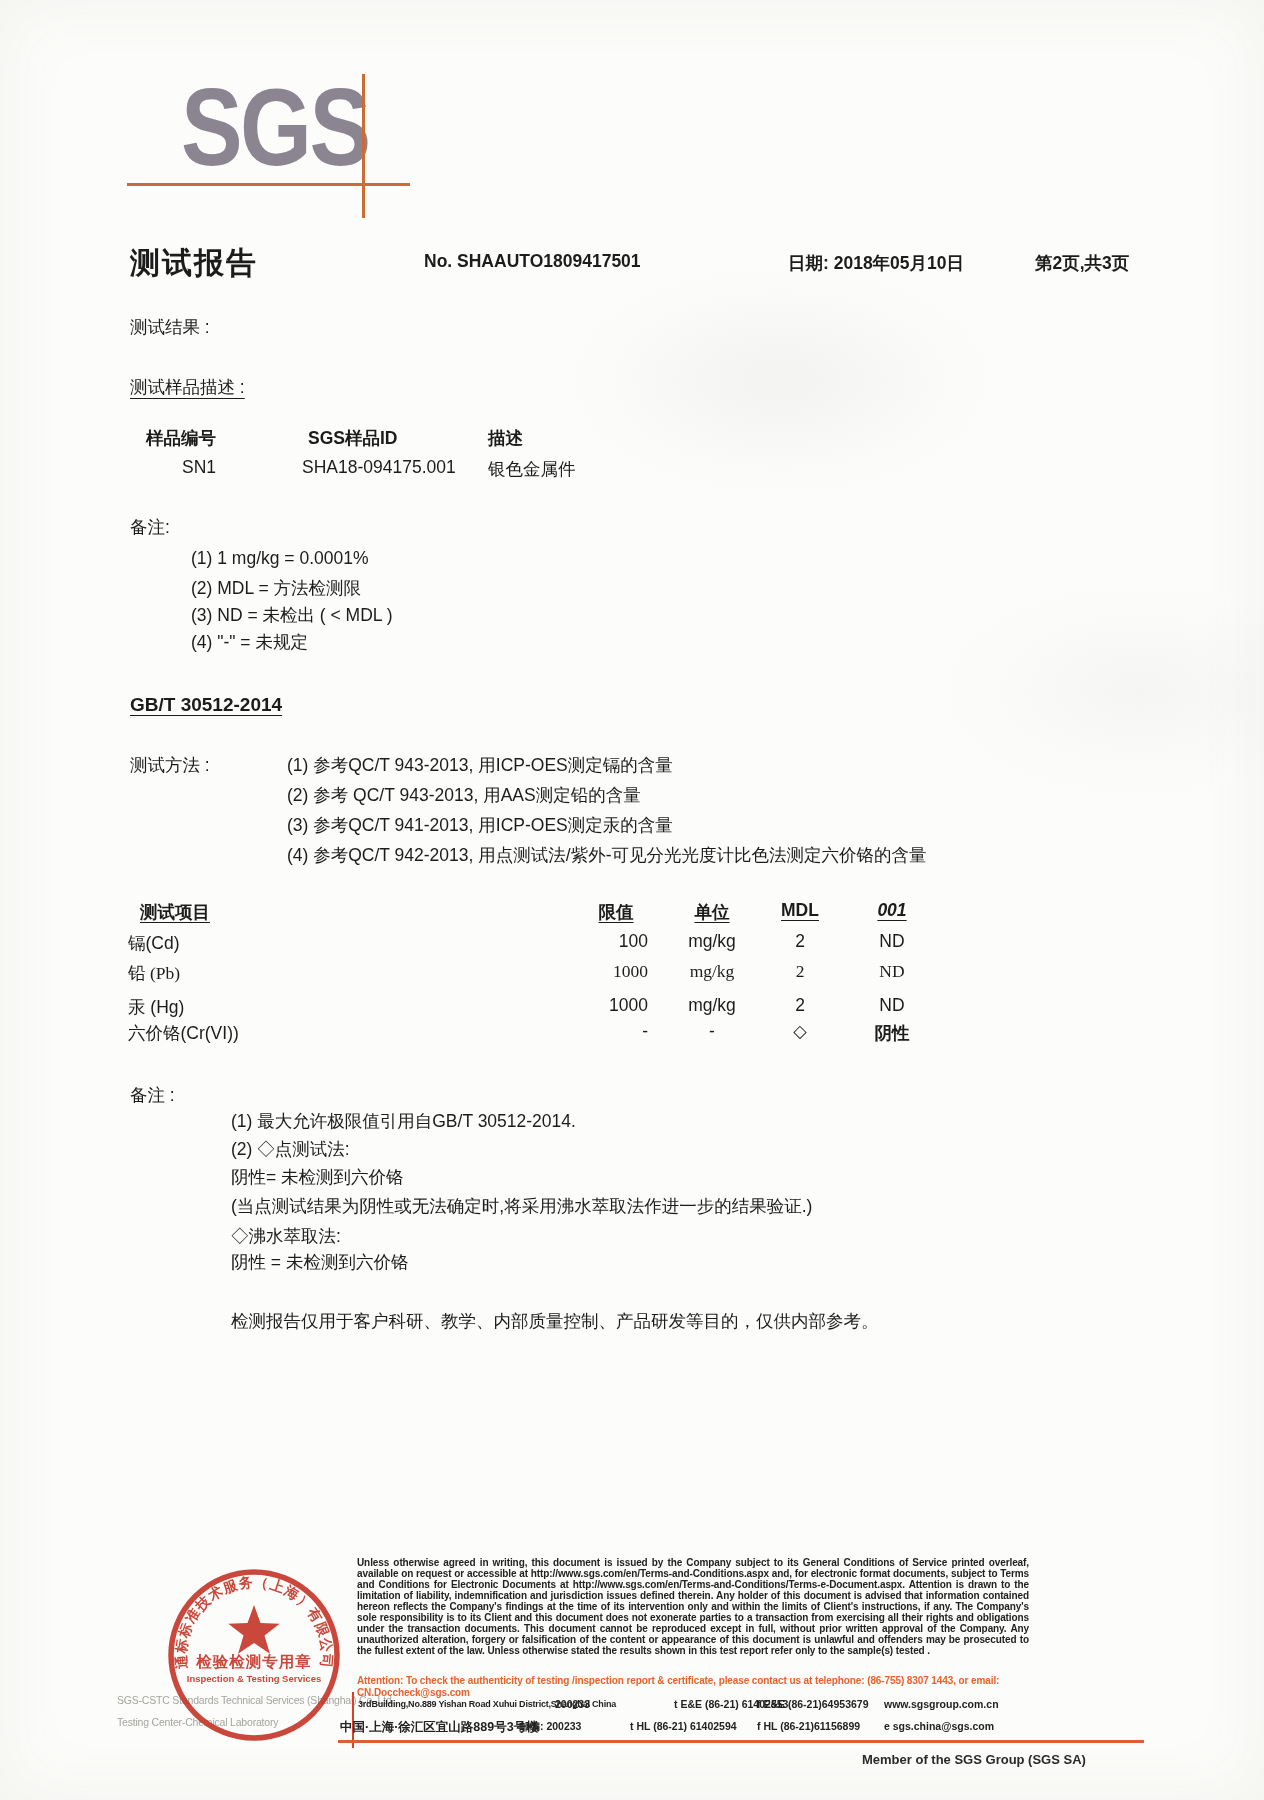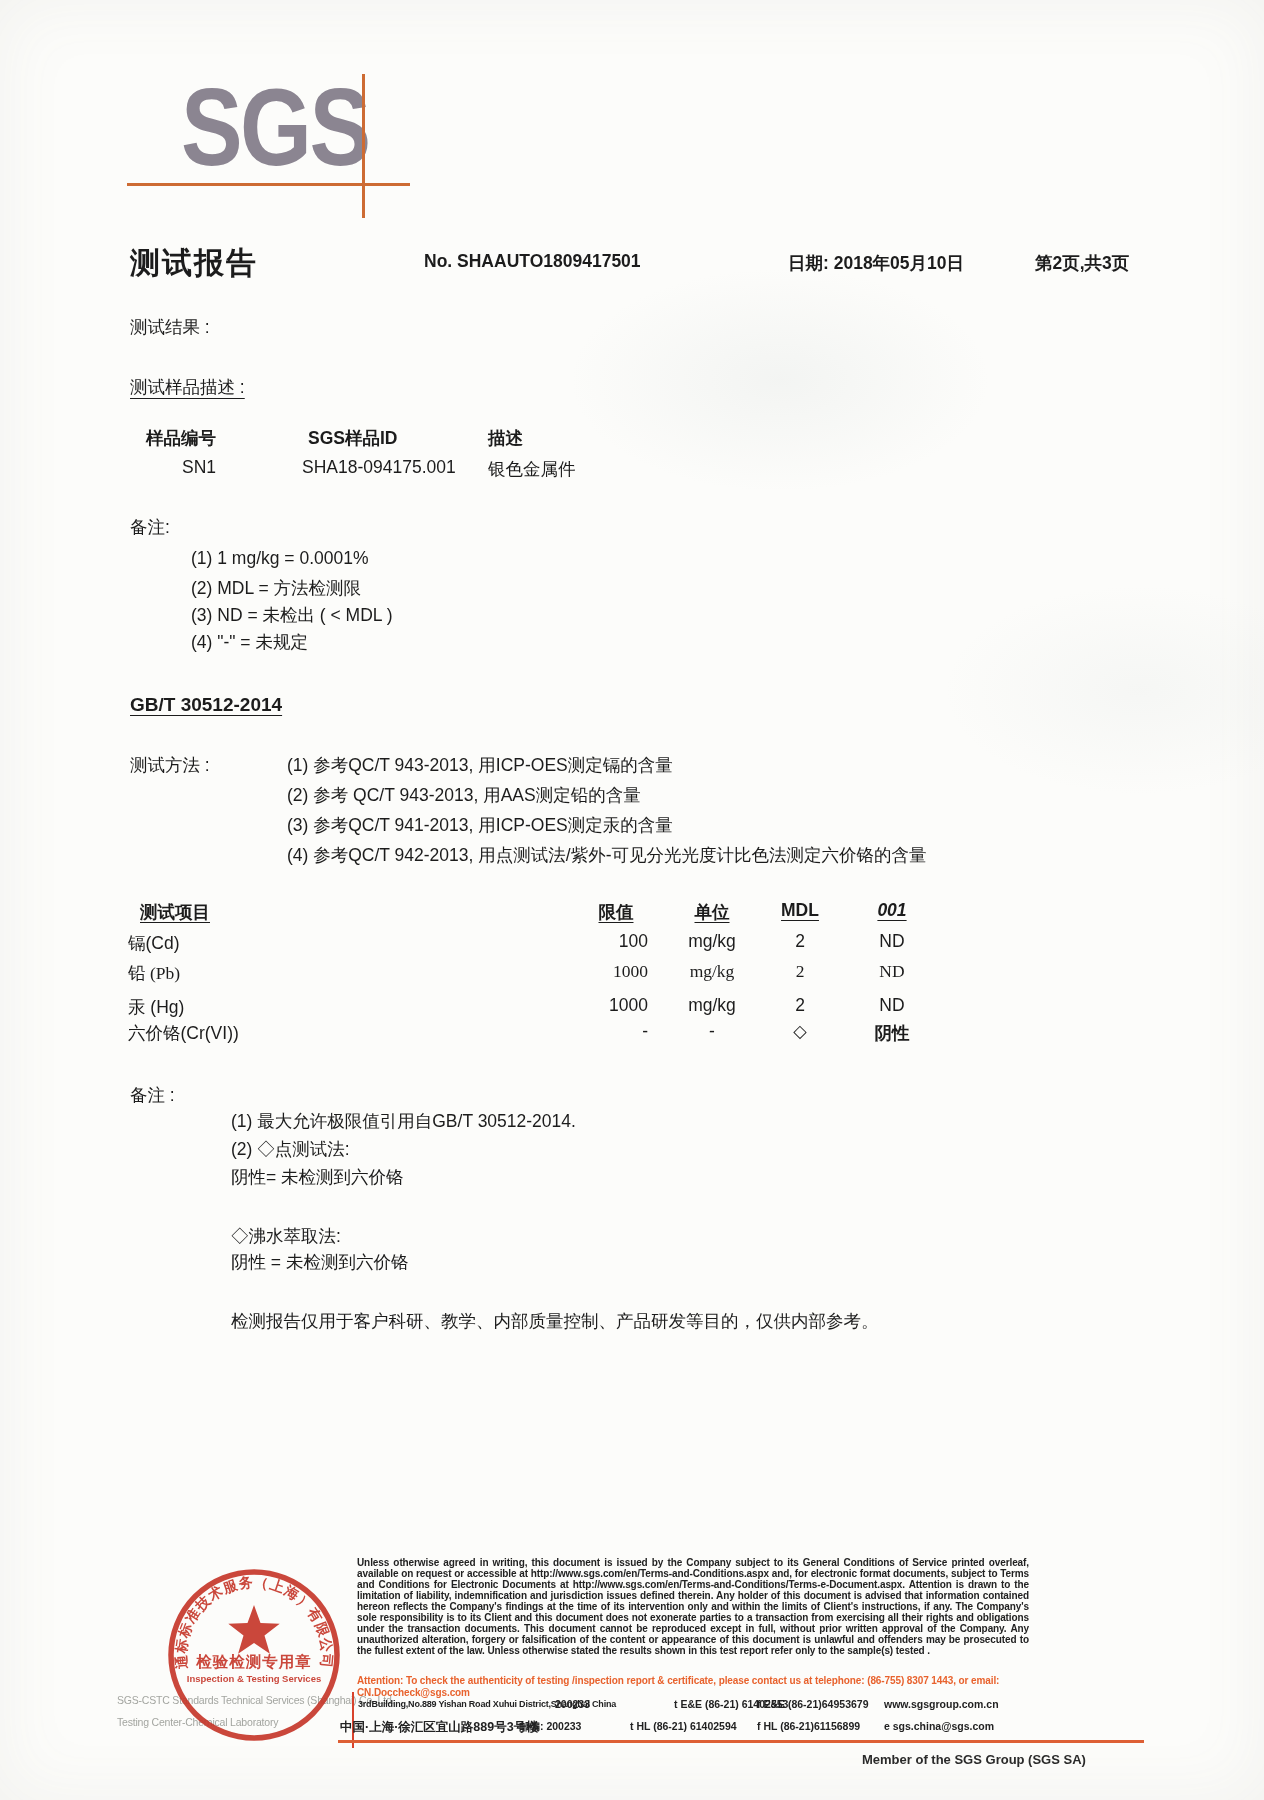--- a/index.html
+++ b/index.html
@@ -119,20 +119,21 @@
     <span class="abs lbl cell-r" style="left:560px;width:88px;">-</span>
     <span class="abs lbl cell" style="left:680px;width:64px;">-</span>
     <span class="abs lbl cell" style="left:768px;width:64px;">◇</span>
     <span class="abs lbl cell bold" style="left:860px;width:64px;">阴性</span>
   </div>
 
   <div class="abs lbl" style="left:130px;top:1083px;">备注 :</div>
   <div class="abs lbl" style="left:231px;top:1109px;">(1) 最大允许极限值引用自GB/T 30512-2014.</div>
   <div class="abs lbl" style="left:231px;top:1137px;">(2) ◇点测试法:</div>
   <div class="abs lbl" style="left:231px;top:1165px;">阴性= 未检测到六价铬</div>
+  <div class="abs lbl" style="left:231px;top:1194px;">(当点测试结果为阴性或无法确定时,将采用沸水萃取法作进一步的结果验证.)</div>
   <div class="abs lbl" style="left:231px;top:1224px;">◇沸水萃取法:</div>
   <div class="abs lbl" style="left:231px;top:1250px;">阴性 = 未检测到六价铬</div>
   <div class="abs lbl" style="left:231px;top:1309px;">检测报告仅用于客户科研、教学、内部质量控制、产品研发等目的，仅供内部参考。</div>
 
   <div class="abs graytxt" style="left:117px;top:1694px;">SGS-CSTC Standards Technical Services (Shanghai) Co.,Ltd.</div>
   <div class="abs graytxt" style="left:117px;top:1716px;">Testing Center-Chemical Laboratory</div>
 
   <svg class="abs stamp-svg" style="left:144px;top:1548px;" width="220" height="220" viewBox="0 0 220 220">
     <defs>
       <path id="ringPath" d="M 44.3 124.6 A 68 68 0 1 1 175.7 124.6" fill="none"></path>

